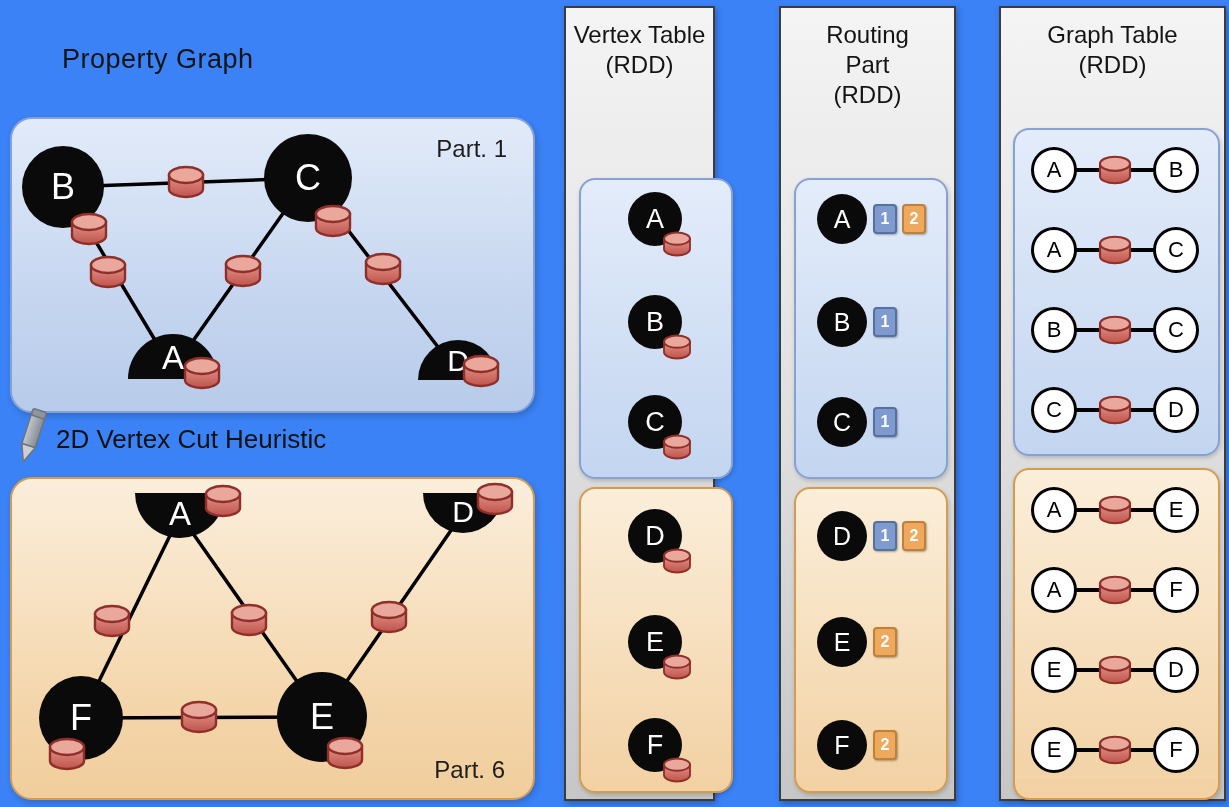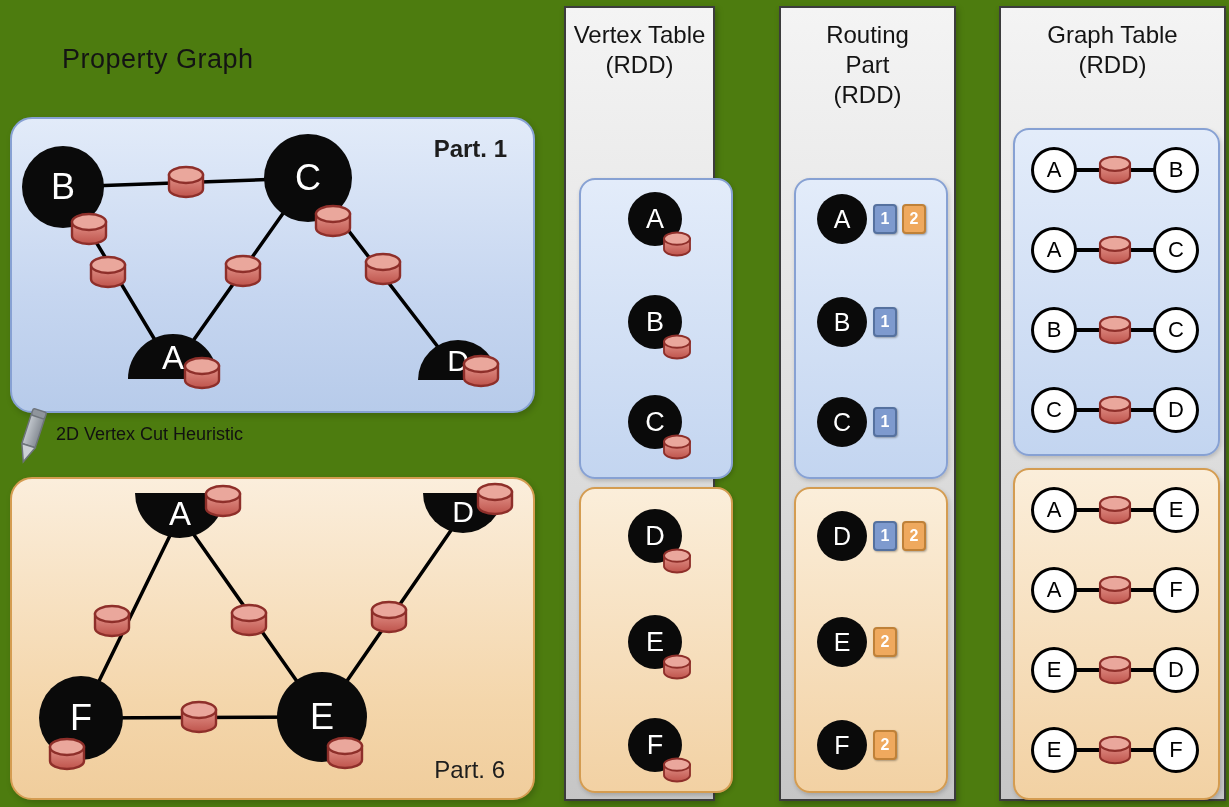--- a/index.html
+++ b/index.html
@@ -1,32 +1,32 @@
 <!DOCTYPE html>
 <html><head>
 <meta charset="utf-8">
 <style>
   html,body { margin:0; padding:0; background:#ffffff; }
-  .stage { position:relative; width:1229px; height:807px; background:#4d7c0f;
+  .stage { position:relative; width:1229px; height:807px; background:#3b82f6;
            font-family:"Liberation Sans", sans-serif; overflow:hidden; }
   .overlay { position:absolute; left:0; top:0; z-index:2; pointer-events:none; }
   .cyl { position:absolute; z-index:3; }
 
   
   .pg-title { position:absolute; left:62px; top:44px; font-size:27px; color:#141414; letter-spacing:0.5px; }
   .part { position:absolute; border-radius:22px; z-index:1; box-shadow:2px 3px 6px rgba(0,0,0,0.18); }
-  .part1 { background:linear-gradient(180deg,#e2ebf9 0%,#c6d6f0 60%,#b7cbea 100%); border:2px solid #87a1d3;font-weight:bold; }
+  .part1 { background:linear-gradient(180deg,#e2ebf9 0%,#c6d6f0 60%,#b7cbea 100%); border:2px solid #87a1d3; }
   .part2 { background:linear-gradient(180deg,#fbeedc 0%,#f4d6ab 70%,#f0cd9c 100%); border:2px solid #d49c51; }
   .part-label { position:absolute; font-size:24px; color:#1d1d1d; }
   .node { position:absolute; background:#0a0a0a; color:#ffffff; z-index:3;
           display:flex; align-items:center; justify-content:center; }
   .circle { border-radius:50%; }
   .dome { border-radius:999px 999px 0 0; align-items:flex-end; padding-bottom:2px; box-sizing:border-box; }
   .bowl { border-radius:0 0 999px 999px; align-items:flex-start; padding-top:2px; box-sizing:border-box; }
-  .cut-label { position:absolute; left:56px; top:424px; font-size:18px; color:#111; }
+  .cut-label { position:absolute; left:56px; top:424px; font-size:26px; color:#111; }
   .pencil { position:absolute; left:8px; top:406px; z-index:3; }
 
   
   .panel { position:absolute; top:6px; height:795px; box-sizing:border-box;
            background:linear-gradient(180deg,#f4f4f4 0%,#dedede 55%,#c6c6c6 100%);
            border:2px solid #3c3c3c; z-index:1; box-shadow:2px 3px 6px rgba(0,0,0,0.25); }
   .panel-title { position:absolute; left:0; right:0; top:12px; text-align:center;
                  font-size:24px; line-height:1.25; color:#141414; }
   .group { position:absolute; border-radius:16px; z-index:1; box-shadow:1px 2px 4px rgba(0,0,0,0.18); }
   .group.blue { background:linear-gradient(180deg,#e3ecfa 0%,#c3d5f0 100%); border:2px solid #87a1d3; }

